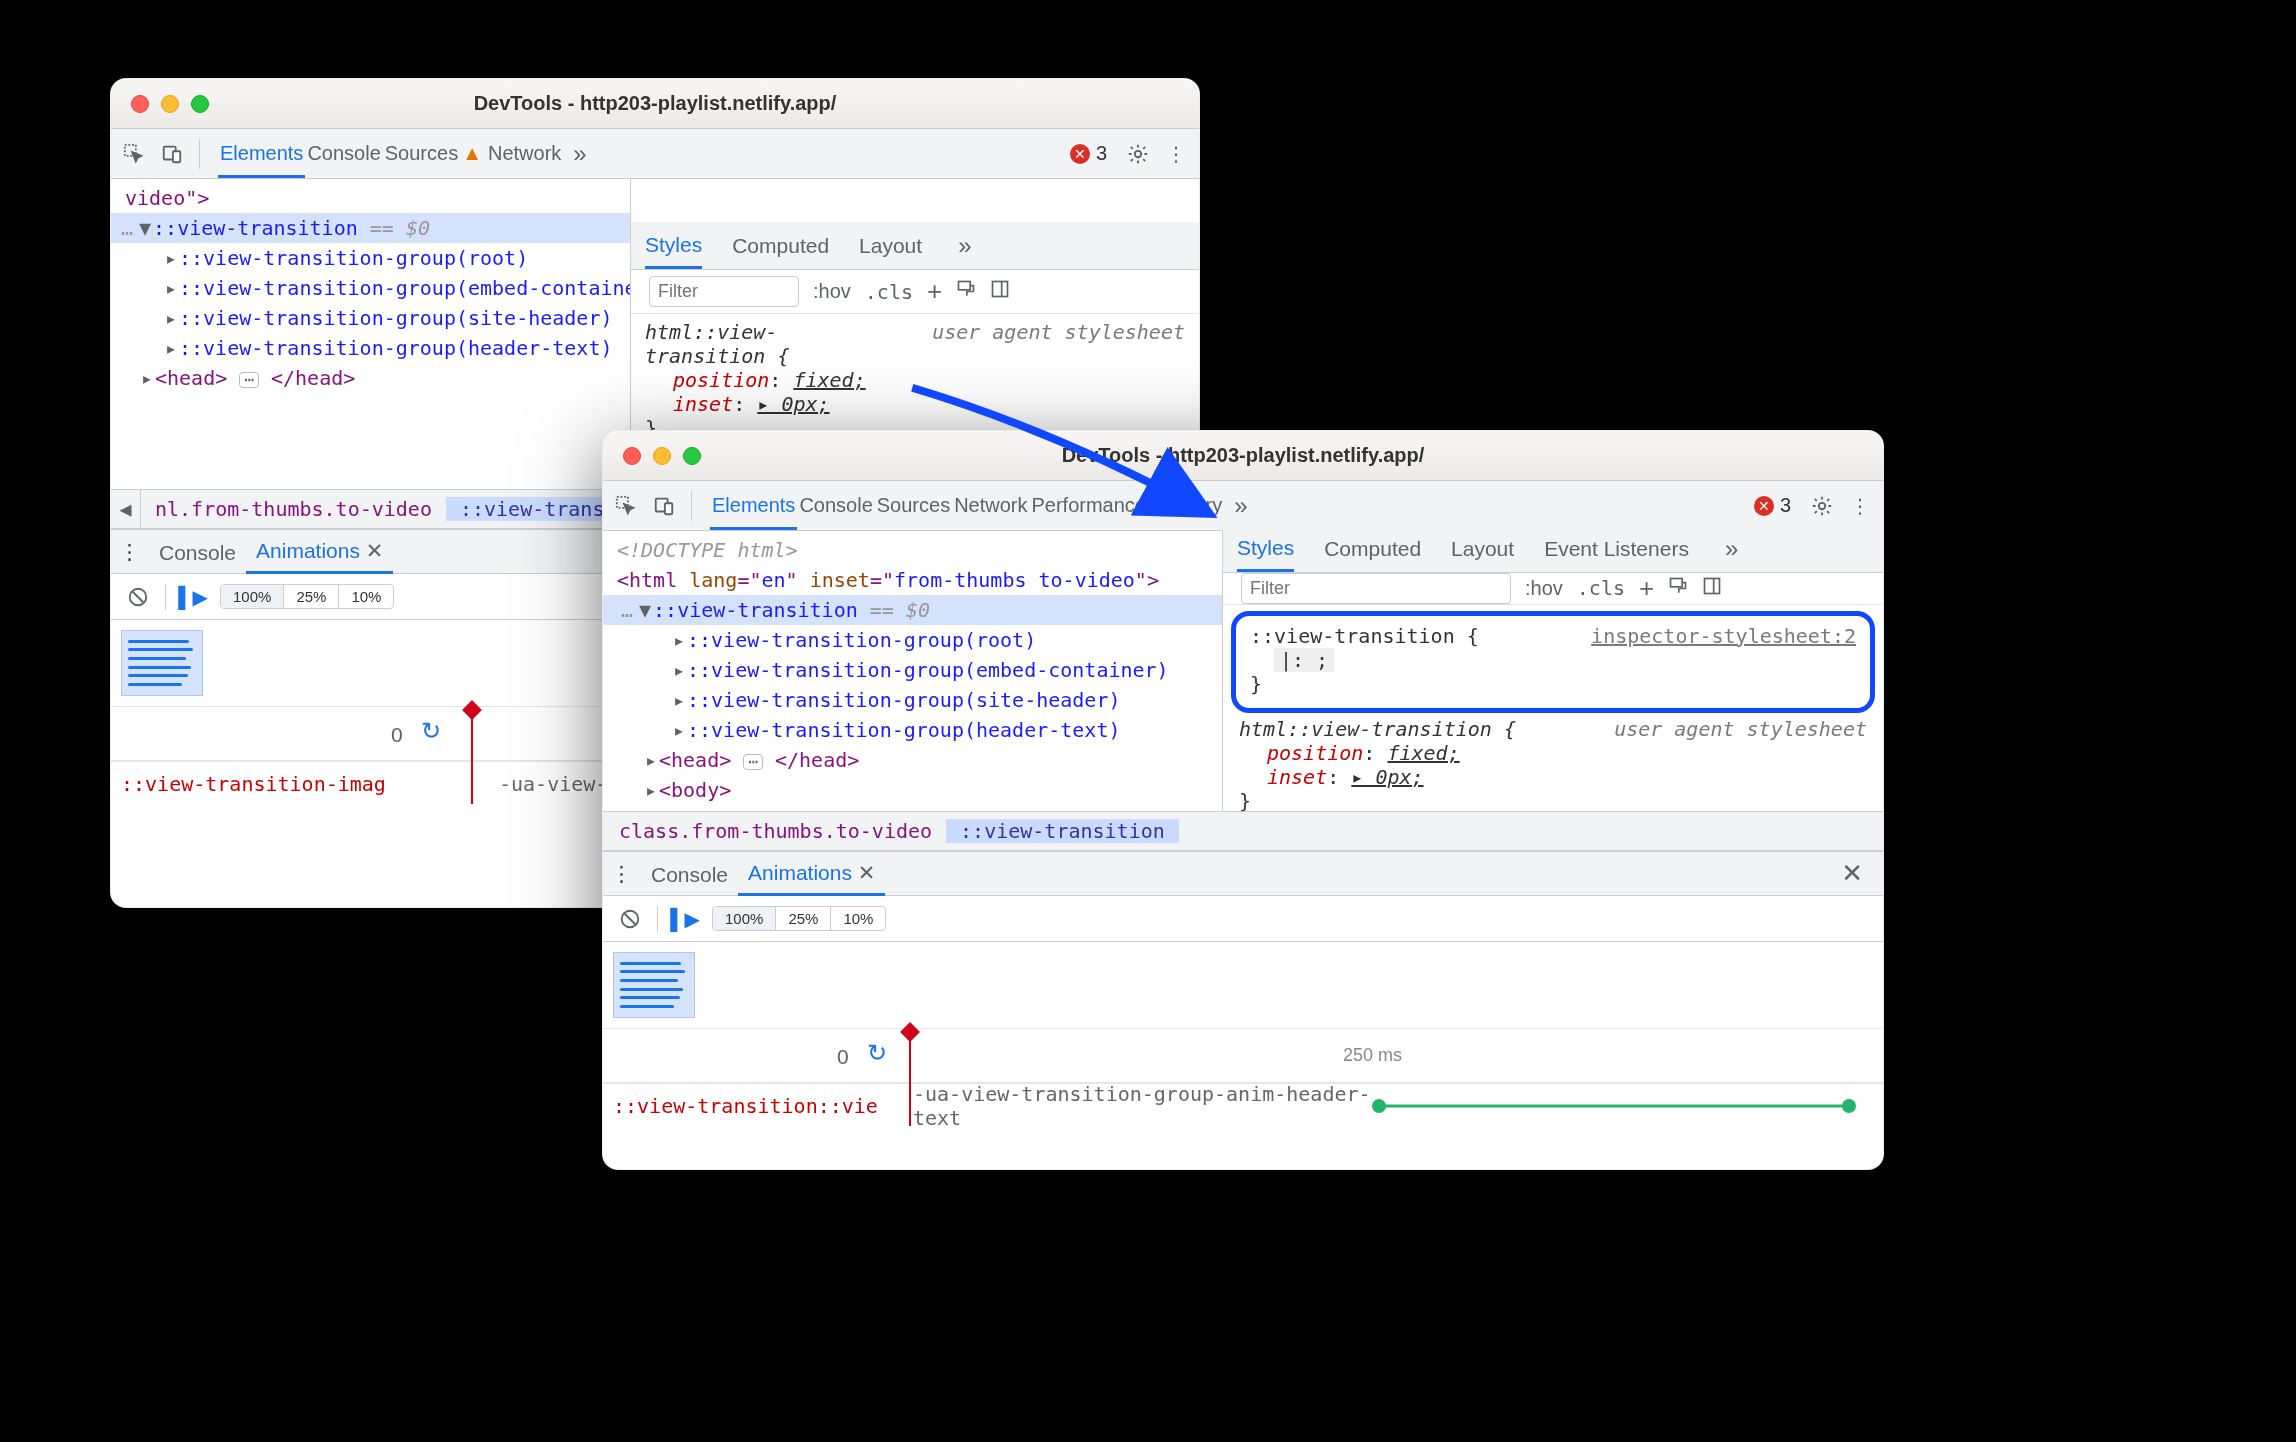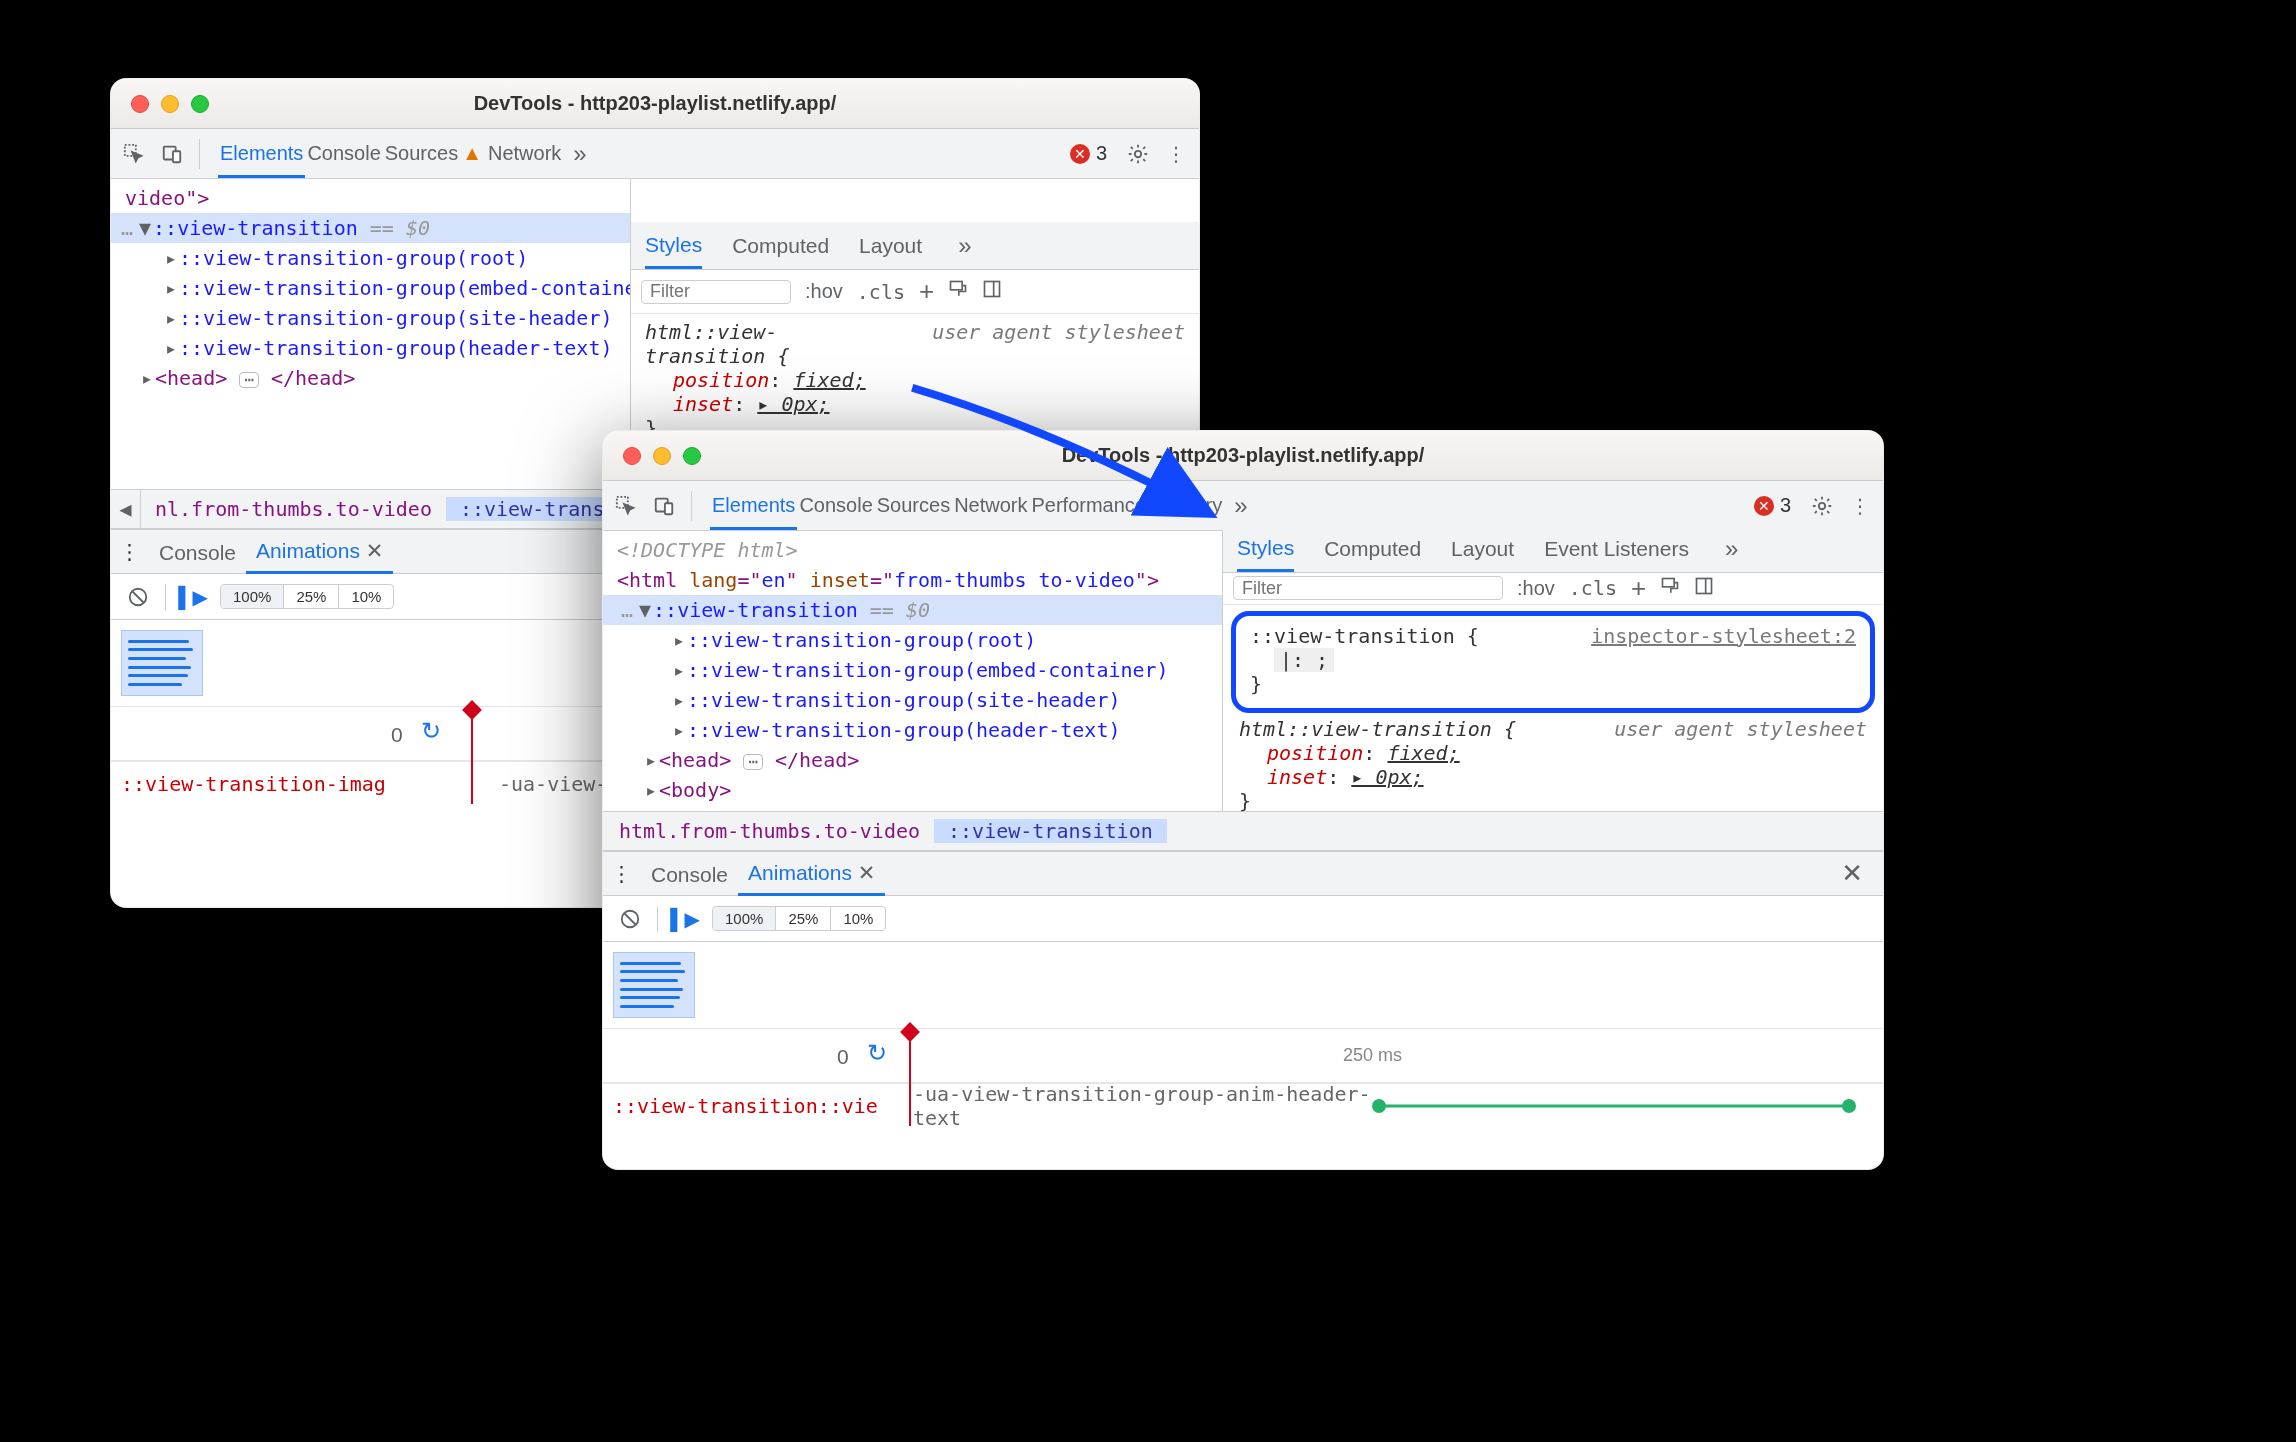--- a/index.html
+++ b/index.html
@@ -98,22 +98,22 @@
     height:48px; display:flex; align-items:center; gap:30px;
     padding: 0 14px; border-bottom:1px solid #cacdd1; background:#f1f3f4;
   }
   .styles-tabs .tab { padding:10px 0 9px; }
   .filter-row {
     height:44px; display:flex; align-items:center; gap:14px;
     padding:0 10px; border-bottom:1px solid #e5e5e5;
     font-family: -apple-system, sans-serif; font-size:20px; color:#5f6368;
   }
   .filter-input {
-    border:1px solid #cacdd1; border-radius:4px; height:24px; padding:0 8px;
-    font-size:18px; color:#888; width:150px; background:#fff;
+    border:1px solid #cacdd1; border-radius:4px; height:31px; padding:0 8px;
+    font-size:18px; color:#888; width:150px; background:#fff;margin-left:8px;
   }
   .mono { font-family: Menlo, Consolas, monospace; }
   .styles-body { padding:6px 14px; font-family: Menlo, Consolas, monospace; font-size:20px; color:#333;}
   .styles-body .src { float:right; color:#7a7a7a; font-style:italic;}
   .styles-body .src.link { text-decoration: underline; font-style:normal;}
   .prop-posn { color:#c80000; }
   .prop-inset{ color:#c80000; }
   .val { color:#333;text-decoration:underline; }
 
   .breadcrumbs {
@@ -415,21 +415,21 @@
           <div><span class="src">user agent stylesheet</span><span class="italic">html::view-transition {</span></div>
           <div style="padding-left:28px;"><span class="prop-posn italic">position</span>: <span class="val italic">fixed;</span></div>
           <div style="padding-left:28px;"><span class="prop-inset italic">inset</span>: <span class="val italic">▸ 0px;</span></div>
           <div>}</div>
         </div>
       </div>
     </div>
   </div>
 
   <div class="breadcrumbs">
-    <div class="bc-item" style="padding-left:16px;">html.from-thumbs.to-video</div>
+    <div class="bc-item" style="padding-left:16px;">class.from-thumbs.to-video</div>
     <div class="bc-item active">::view-transition</div>
   </div>
 
   <div class="drawer">
     <div class="drawer-tabs">
       <div class="iconbtn">⋮</div>
       <div class="tab">Console</div>
       <div class="tab active"><span>Animations</span> <span style="color:#5f6368">✕</span></div>
       <div class="drawer-close">✕</div>
     </div>

